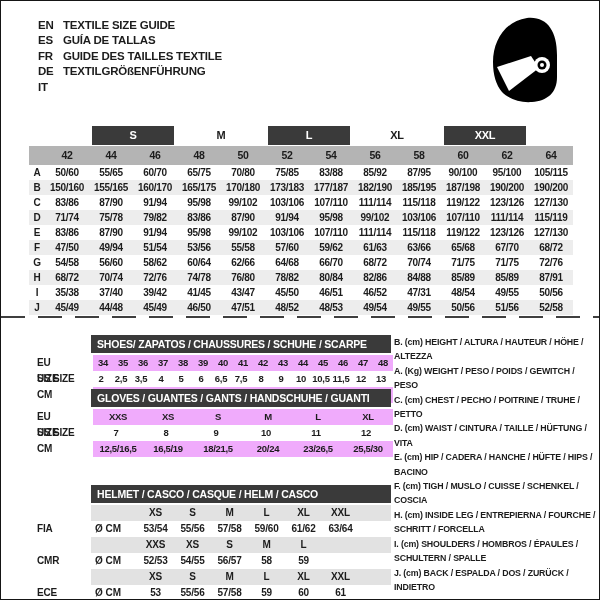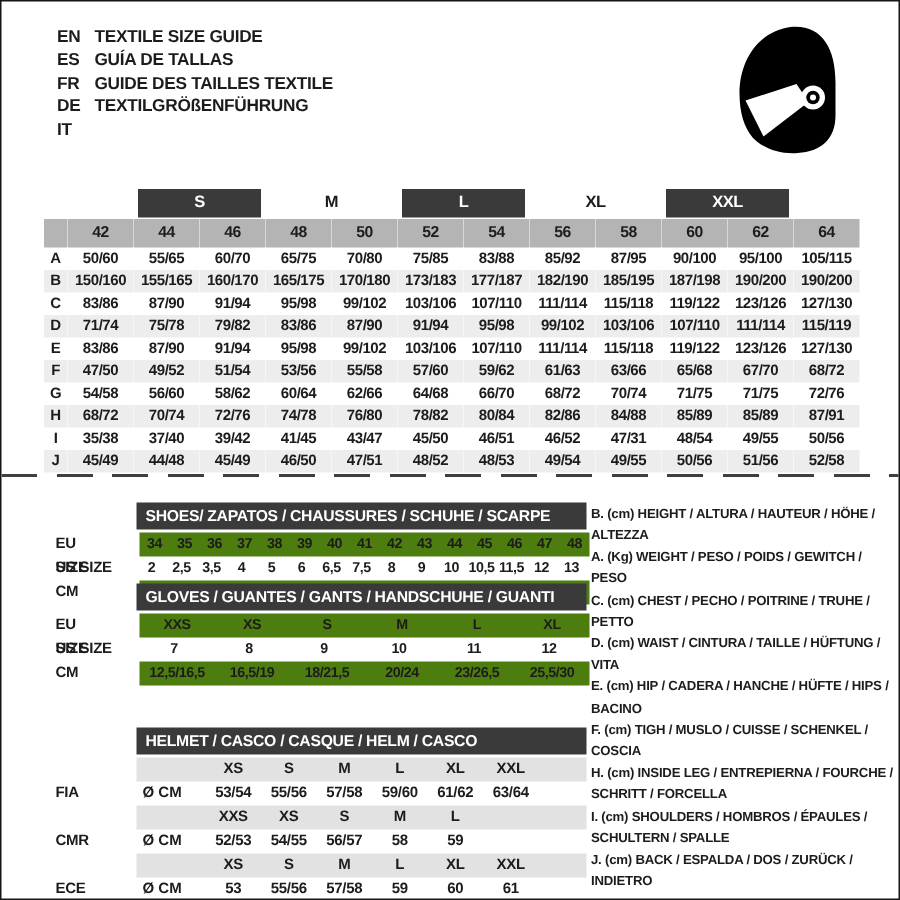--- a/index.html
+++ b/index.html
@@ -32,21 +32,21 @@
   .sub{position:absolute;left:36px;width:356px;}
   #shoes-table{top:334px;}
   #gloves-table{top:388px;}
   #helmet-table{top:484px;}
   .sub-head-bar{margin-left:54px;width:294px;background:#3a3a3a;color:#fff;font-weight:bold;
                 font-size:10.5px;height:18px;line-height:18px;padding-left:6px;letter-spacing:-0.2px;
                 margin-bottom:2px;white-space:nowrap;}
   .sub-row{display:flex;height:16px;line-height:16px;}
   .sub-lbl{width:54px;font-weight:bold;font-size:10px;letter-spacing:-0.2px;}
   .sub-vals{width:300px;display:flex;}
-  .sub-vals.gray{background:#4d7c0f;margin-left:31px;}
+  .sub-vals.gray{background:#f0abfc;margin-left:31px;}
   .sub-vals.hgray{background:#e2e2e2;}
   .sub-cell{display:inline-block;text-align:center;font-weight:bold;font-size:9.5px;letter-spacing:-0.3px;white-space:nowrap;}
   .unit-cell{display:inline-block;width:42px;font-weight:bold;font-size:10px;text-align:left;padding-left:4px;}
   .h-cell{display:inline-block;width:37px;text-align:center;font-weight:bold;font-size:10px;letter-spacing:-0.2px;white-space:nowrap;}
 
   
   .legend{position:absolute;left:393px;top:334px;width:202px;font-weight:bold;font-size:8.8px;
           line-height:14.4px;letter-spacing:-0.15px;}
 </style>
 </head>
@@ -208,21 +208,21 @@
           <td>107/110</td>
           <td>111/114</td>
           <td>115/118</td>
           <td>119/122</td>
           <td>123/126</td>
           <td>127/130</td>
         </tr>
         <tr class="stripe">
           <td class="letter">F</td>
           <td>47/50</td>
-          <td>49/52</td>
+          <td>49/94</td>
           <td>51/54</td>
           <td>53/56</td>
           <td>55/58</td>
           <td>57/60</td>
           <td>59/62</td>
           <td>61/63</td>
           <td>63/66</td>
           <td>65/68</td>
           <td>67/70</td>
           <td>68/72</td>

